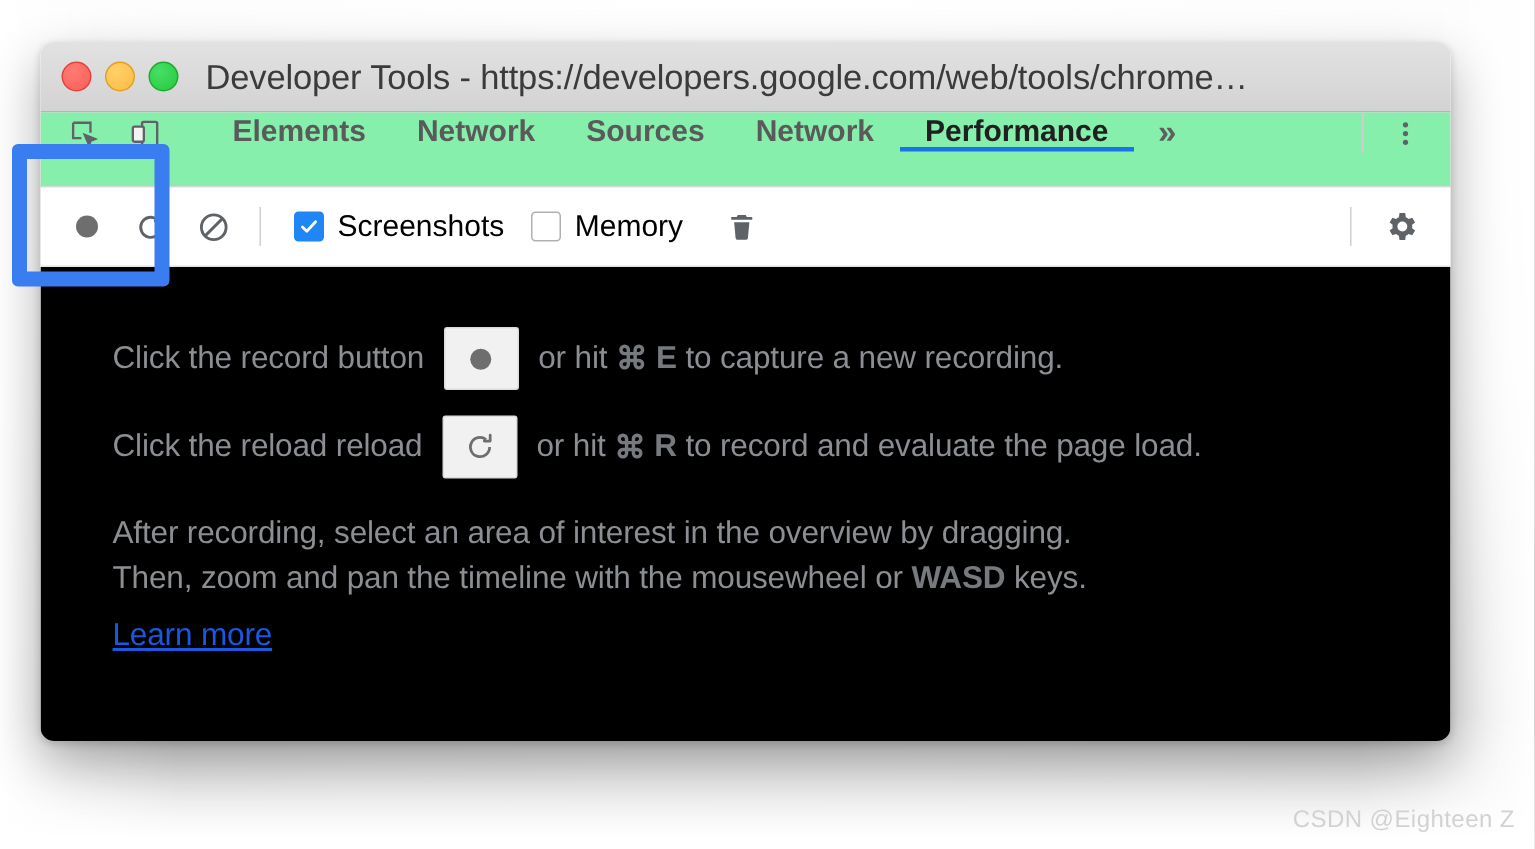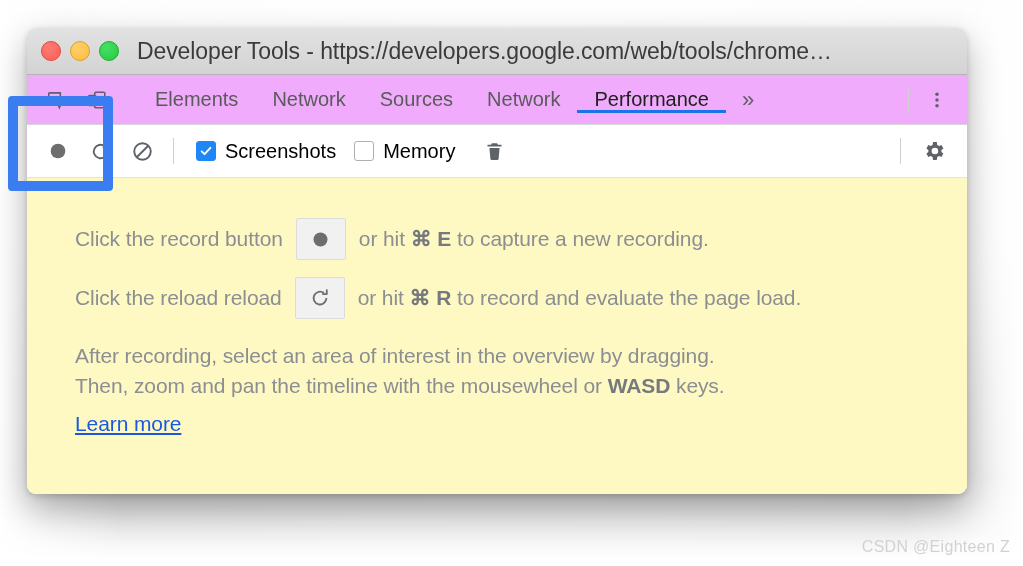--- a/index.html
+++ b/index.html
@@ -88,24 +88,25 @@
     white-space: nowrap;
     overflow: hidden;
     text-overflow: clip;
     letter-spacing: -0.1px;
   }
 
   
   #tab-bar {
     position: relative;
     height: 49px;
-    background: #f0abfc;
+    background: #86efac;
     border-bottom: 1px solid #d7d7d7;
     display: flex;
-    align-items: center;
+    align-items: flex-start;
+    font-weight: bold;
   }
   #tabbar-left-icons {
     display: flex;
     align-items: center;
     gap: 12px;
     padding-left: 16px;
     padding-right: 10px;
   }
   .tb-icon {
     width: 28px; height: 28px;
@@ -209,21 +210,21 @@
     margin-left: auto;
     display: flex;
     align-items: center;
     padding-right: 14px;
   }
 
   
   #panel {
     position: relative;
     height: 316px;
-    background: #fef9c3;
+    background: #000000;
     padding: 40px 0 0 48px;
     box-sizing: border-box;
   }
   .hint-line {
     display: flex;
     align-items: center;
     font-size: 21px;
     color: #8b8e92;
     margin-bottom: 17px;
     letter-spacing: -0.1px;

